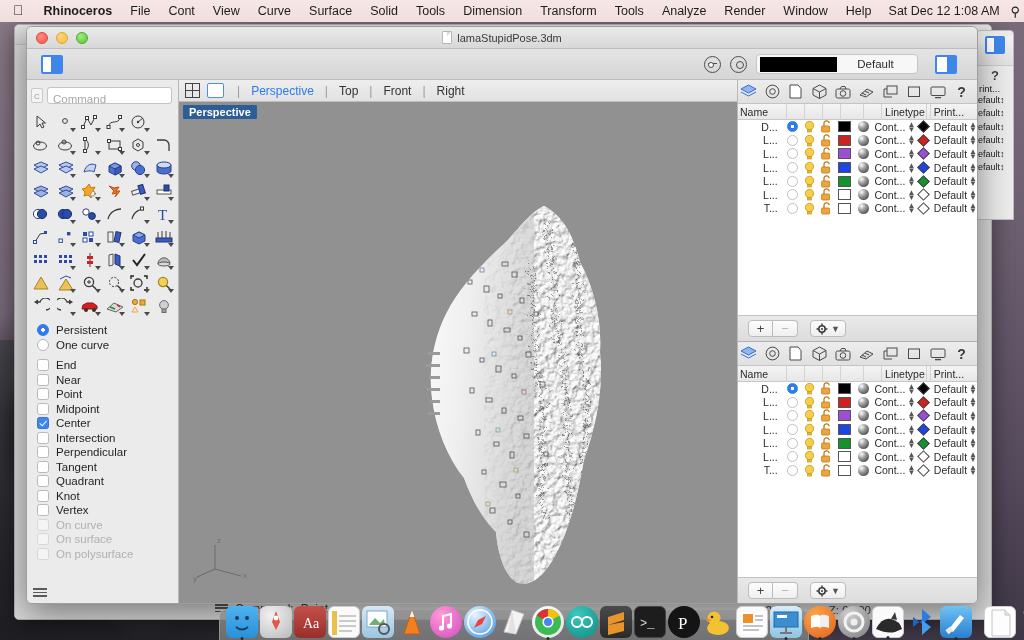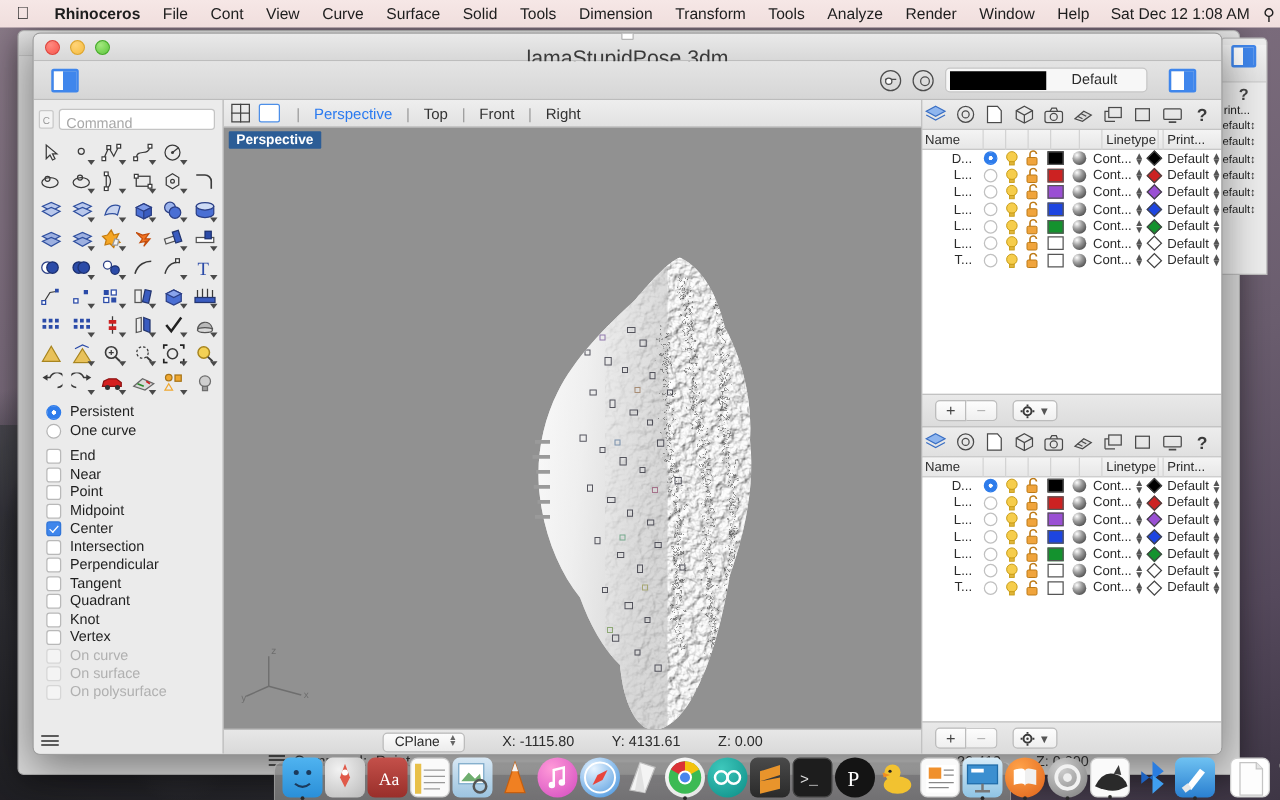--- a/index.html
+++ b/index.html
@@ -105,21 +105,21 @@
     border-bottom: 1px solid #bdbdbd;
     display: flex; align-items: center; position: relative; flex: none;
   }
   .traffic { display: flex; gap: 8px; padding-left: 9px; }
   .tl { width: 12px; height: 12px; border-radius: 50%; }
   .tl.r { background: radial-gradient(circle at 35% 30%, #ff8a80, #f9564c); border:1px solid #e0443c;}
   .tl.y { background: radial-gradient(circle at 35% 30%, #ffd479, #f6bc3e); border:1px solid #dfa62c;}
   .tl.g { background: radial-gradient(circle at 35% 30%, #a3e87f, #5cc73a); border:1px solid #46ad28;}
   .titletext {
     position: absolute; left: 0; right: 0; text-align: center;
-    font-size: 17px; color: #3a3a3a; display:flex; align-items:center; justify-content:center; gap:5px;flex-direction:column;
+    font-size: 11px; color: #3a3a3a; display:flex; align-items:center; justify-content:center; gap:5px;
   }
   .docicon {
     width: 10px; height: 13px; background: #fff; border: 1px solid #b6b6b6; border-radius: 1px;
     position: relative;
   }
   .docicon:after { content:''; position:absolute; right:0; top:0; border-left: 4px solid #d8d8d8; border-bottom: 4px solid #fff;}
 
   
   .toolbar {
     height: 31px; background: linear-gradient(#e4e4e4,#d6d6d6);
@@ -956,32 +956,20 @@
         <svg class="axis" viewBox="0 0 60 54">
           <line x1="22" y1="36" x2="22" y2="12" stroke="#6e6e6e" stroke-width="1.1"></line>
           <line x1="22" y1="36" x2="48" y2="43" stroke="#6e6e6e" stroke-width="1.1"></line>
           <line x1="22" y1="36" x2="4" y2="44" stroke="#6e6e6e" stroke-width="1.1"></line>
           <text x="24" y="10">z</text>
           <text x="50" y="45">x</text>
           <text x="0" y="48">y</text>
         </svg>
       </div>
 
-      <div class="statusbar">
-        <div class="cplane">
-          <span>CPlane</span>
-          <span class="stepper">
-              <span>▲</span>
-              <span>▼</span>
-            </span>
-        </div>
-        <span>X: -1115.80</span>
-        <span>Y: 4131.61</span>
-        <span>Z: 0.00</span>
-      </div>
     </div>
 
     <div class="right-col">
 
       <div class="lpanel">
         <div class="panel-icons">
           <span class="pi">
               <svg width="17" height="15">
                 <path d="M8.5 1 L16 5 L8.5 9 L1 5 Z" fill="#8fb6ef" stroke="#3a6fc4"></path>
                 <path d="M1 8 L8.5 12 L16 8" fill="none" stroke="#3a6fc4"></path>

